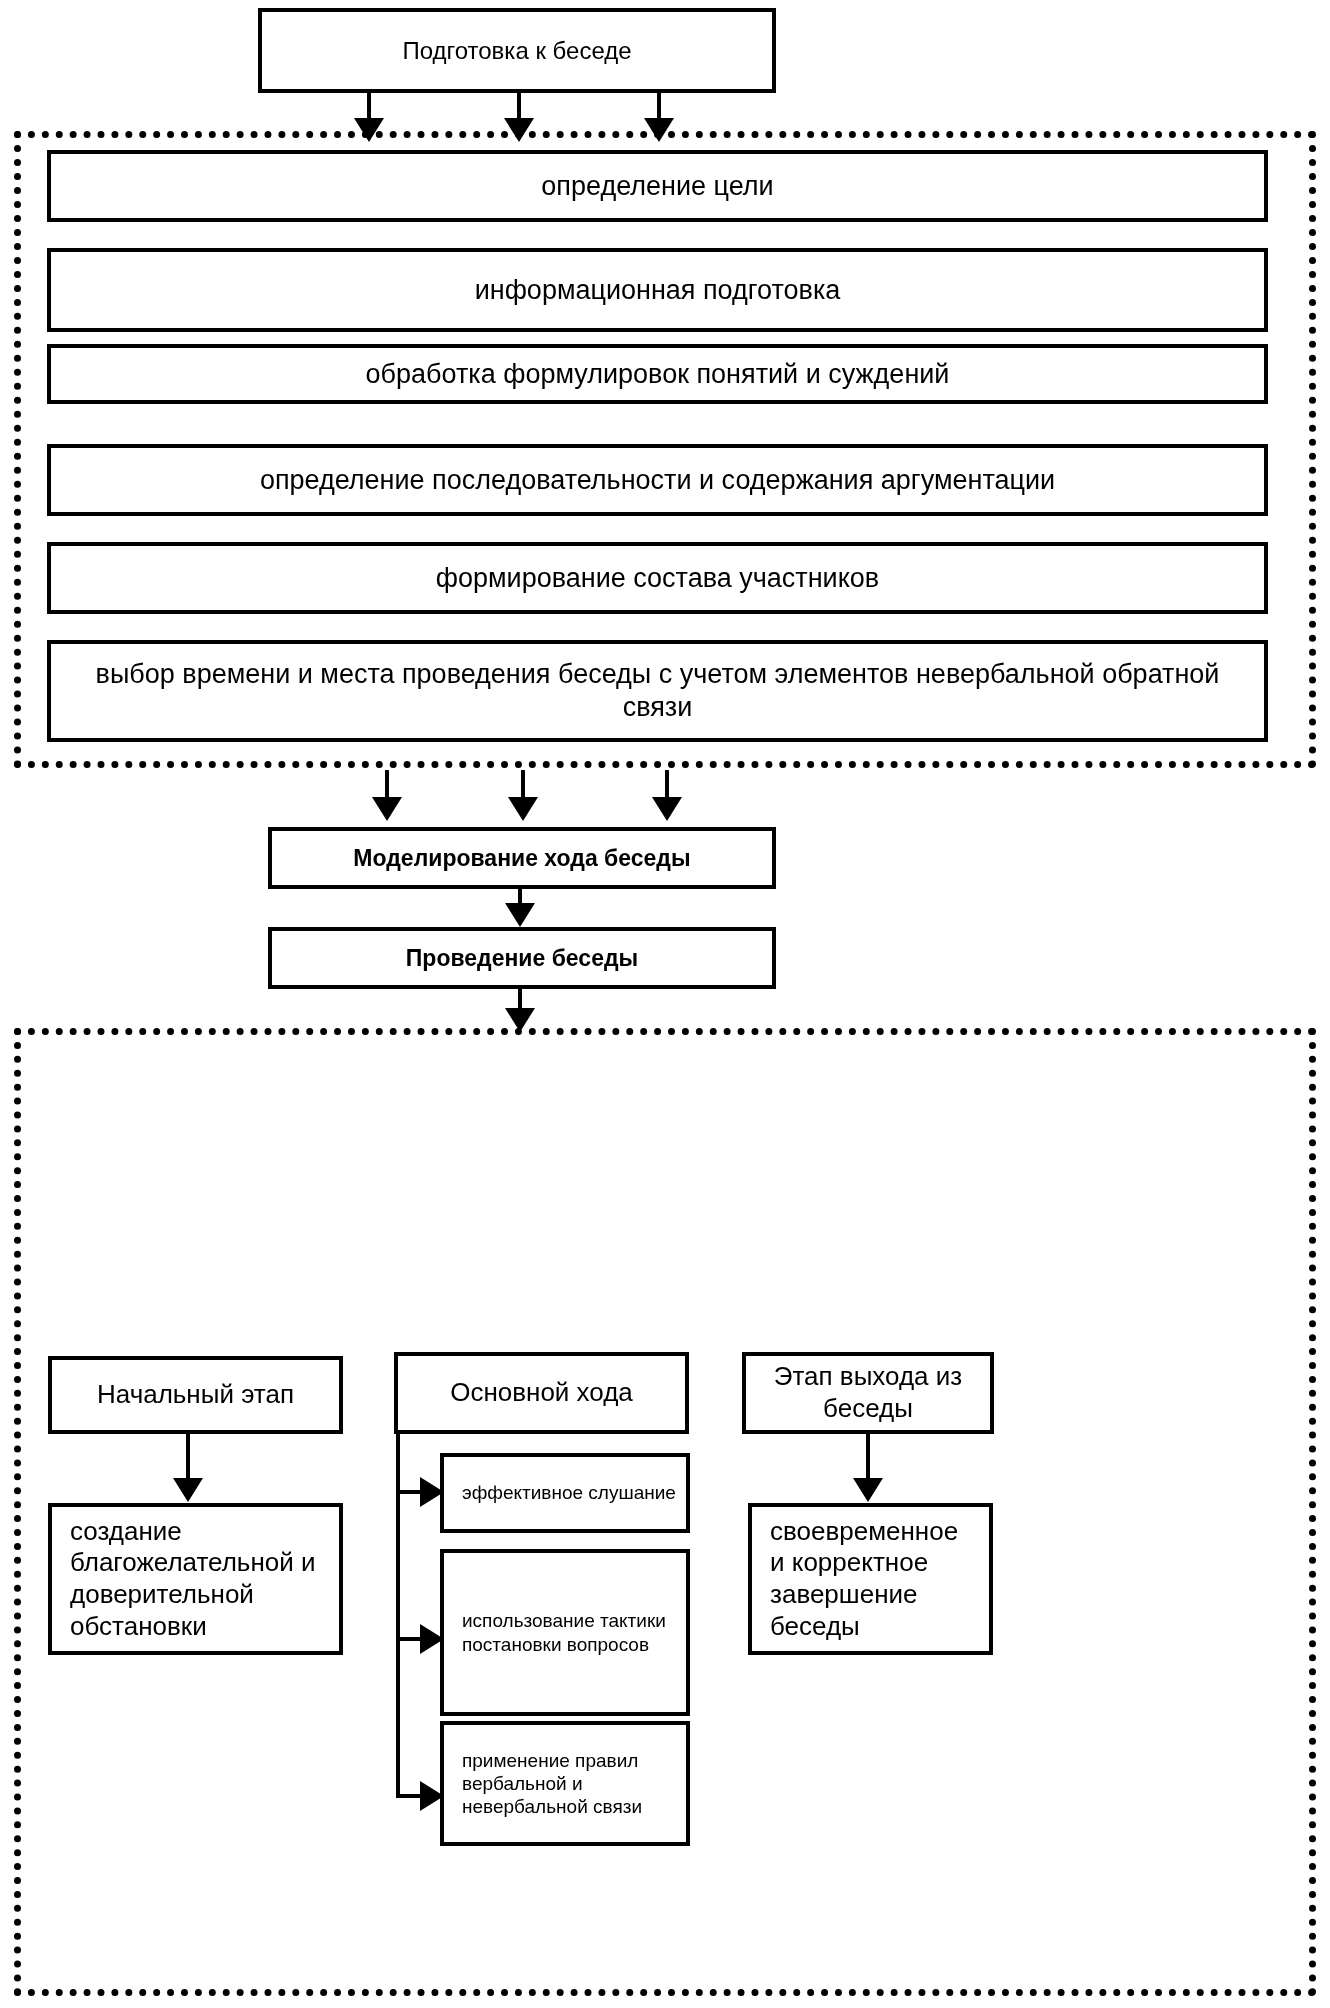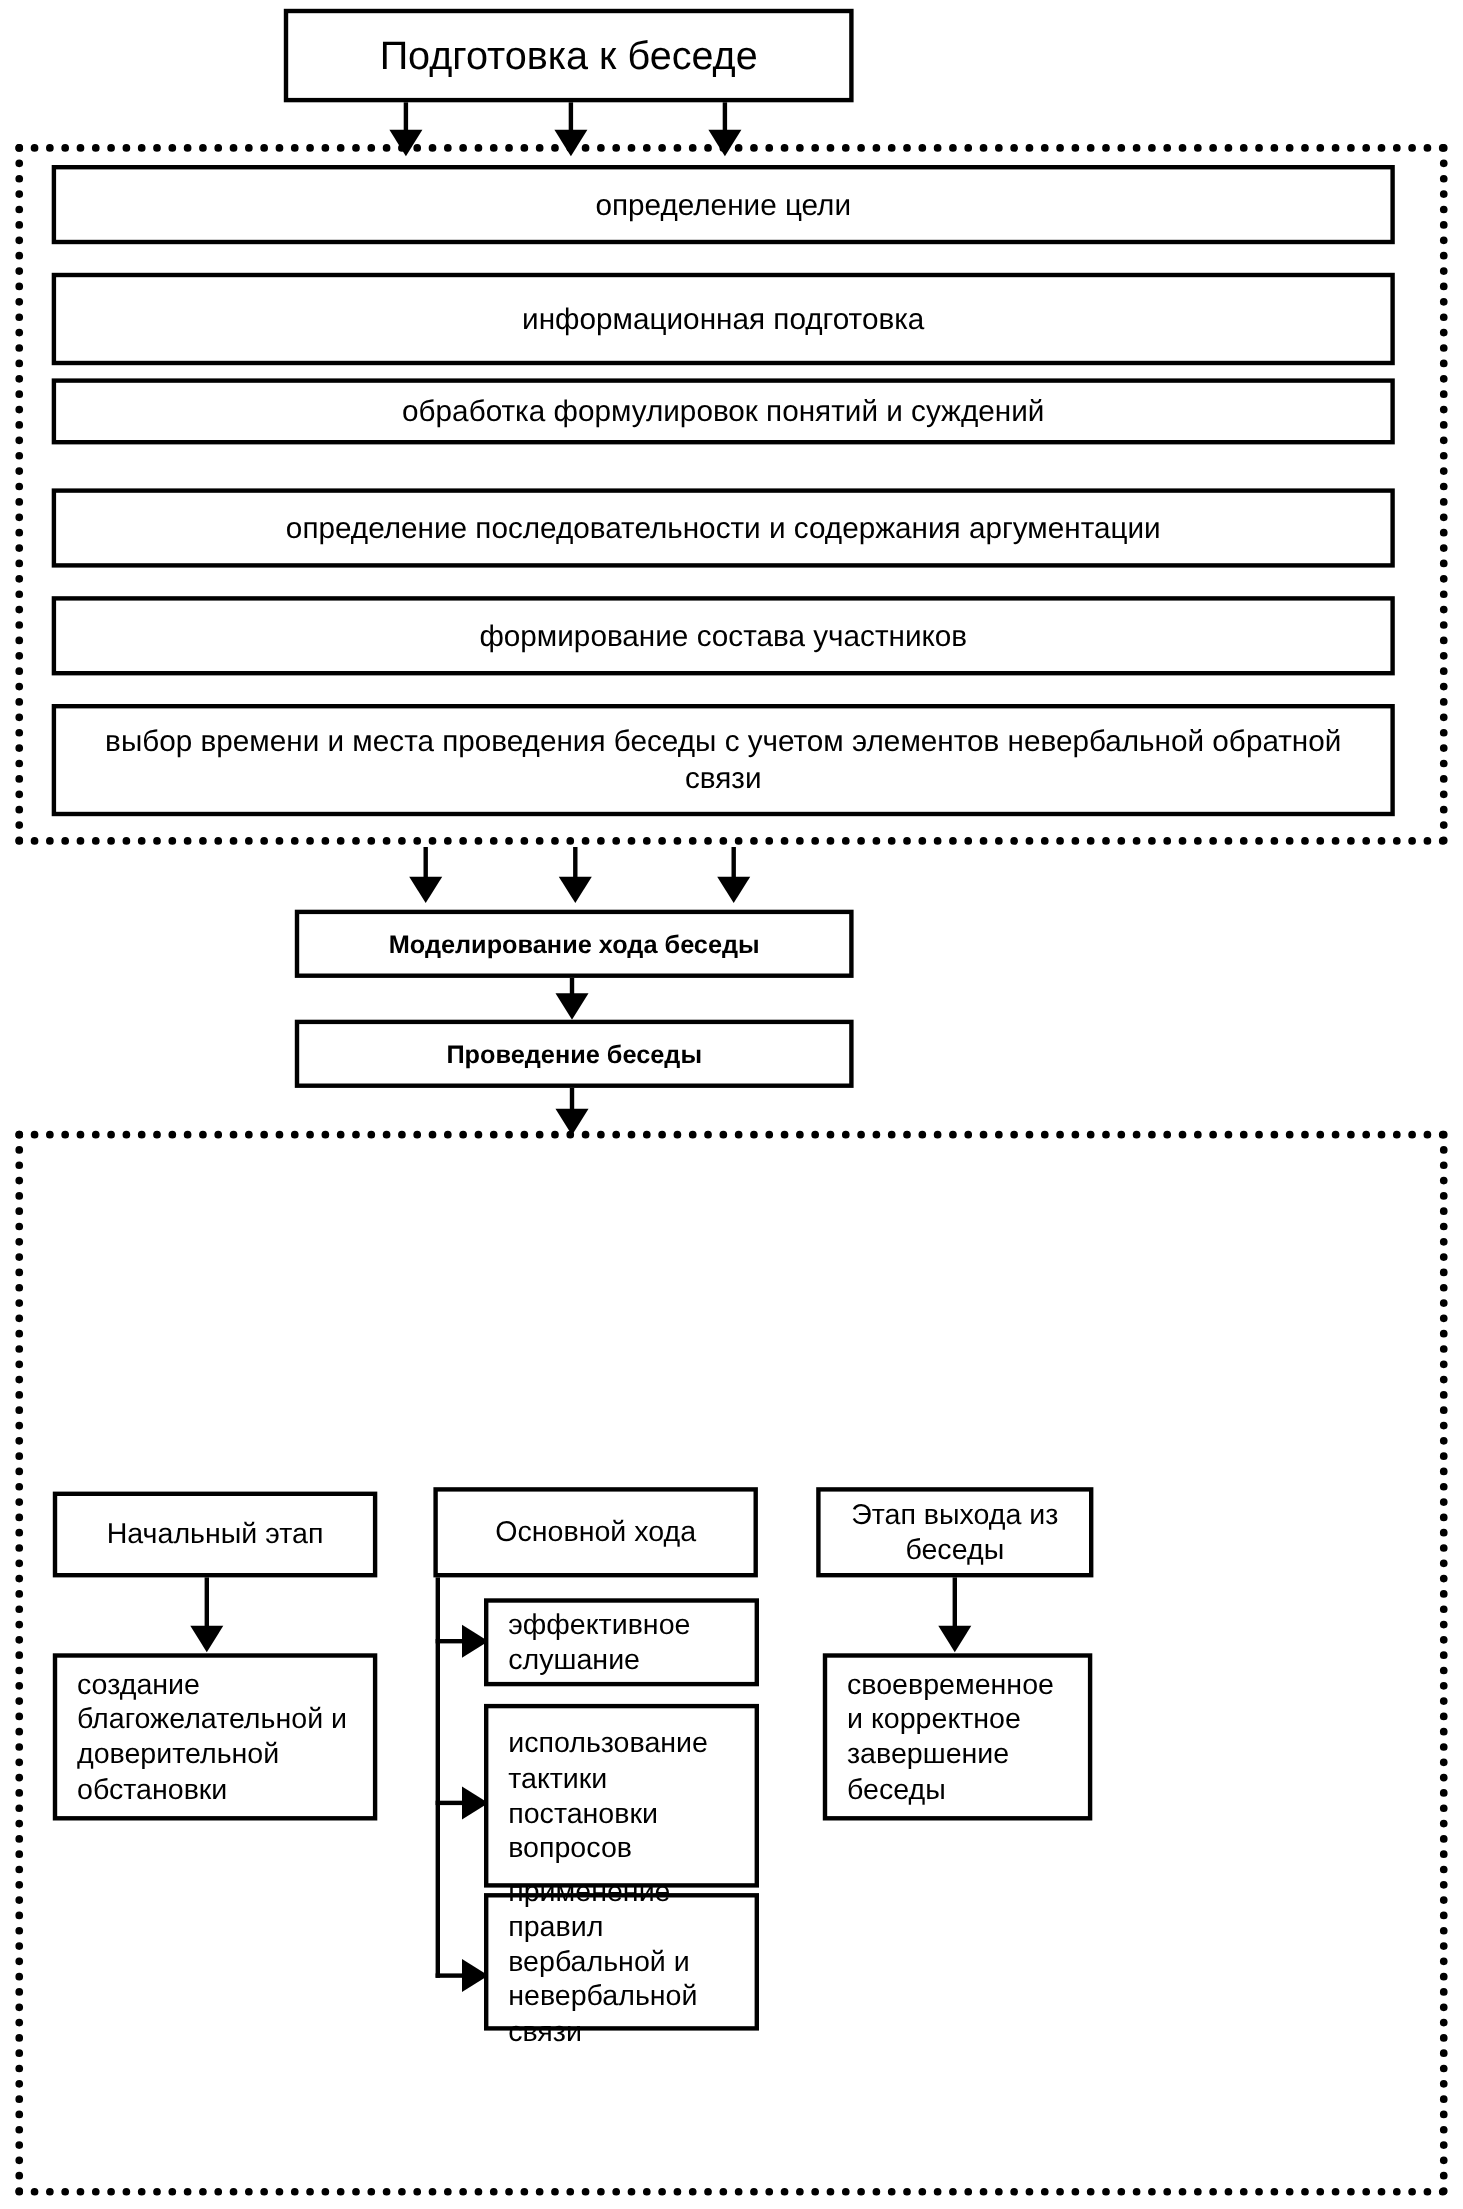--- a/index.html
+++ b/index.html
@@ -65,25 +65,25 @@
   .arrow-right {
     position: absolute;
     width: 0;
     height: 0;
     border-top: 15px solid transparent;
     border-bottom: 15px solid transparent;
     border-left: 24px solid #000;
   }
 
   
-  .fs-top     { font-size: 36px; }
+  .fs-top     { font-size: 24px; }
   .fs-stage   { font-size: 27px; }
   .fs-mid     { font-size: 23px; font-weight: bold; }
   .fs-col     { font-size: 26px; }
-  .fs-sub     { font-size: 26px; }
+  .fs-sub     { font-size: 19px; }
 
   .al-left { justify-content: flex-start; text-align: left; }
   .al-left .txt { padding-left: 18px; }
 </style>
 </head>
 <body>
 
 <div id="canvas">
 
   <div class="node fs-top" style="left:258px; top:8px; width:518px; height:85px;">

